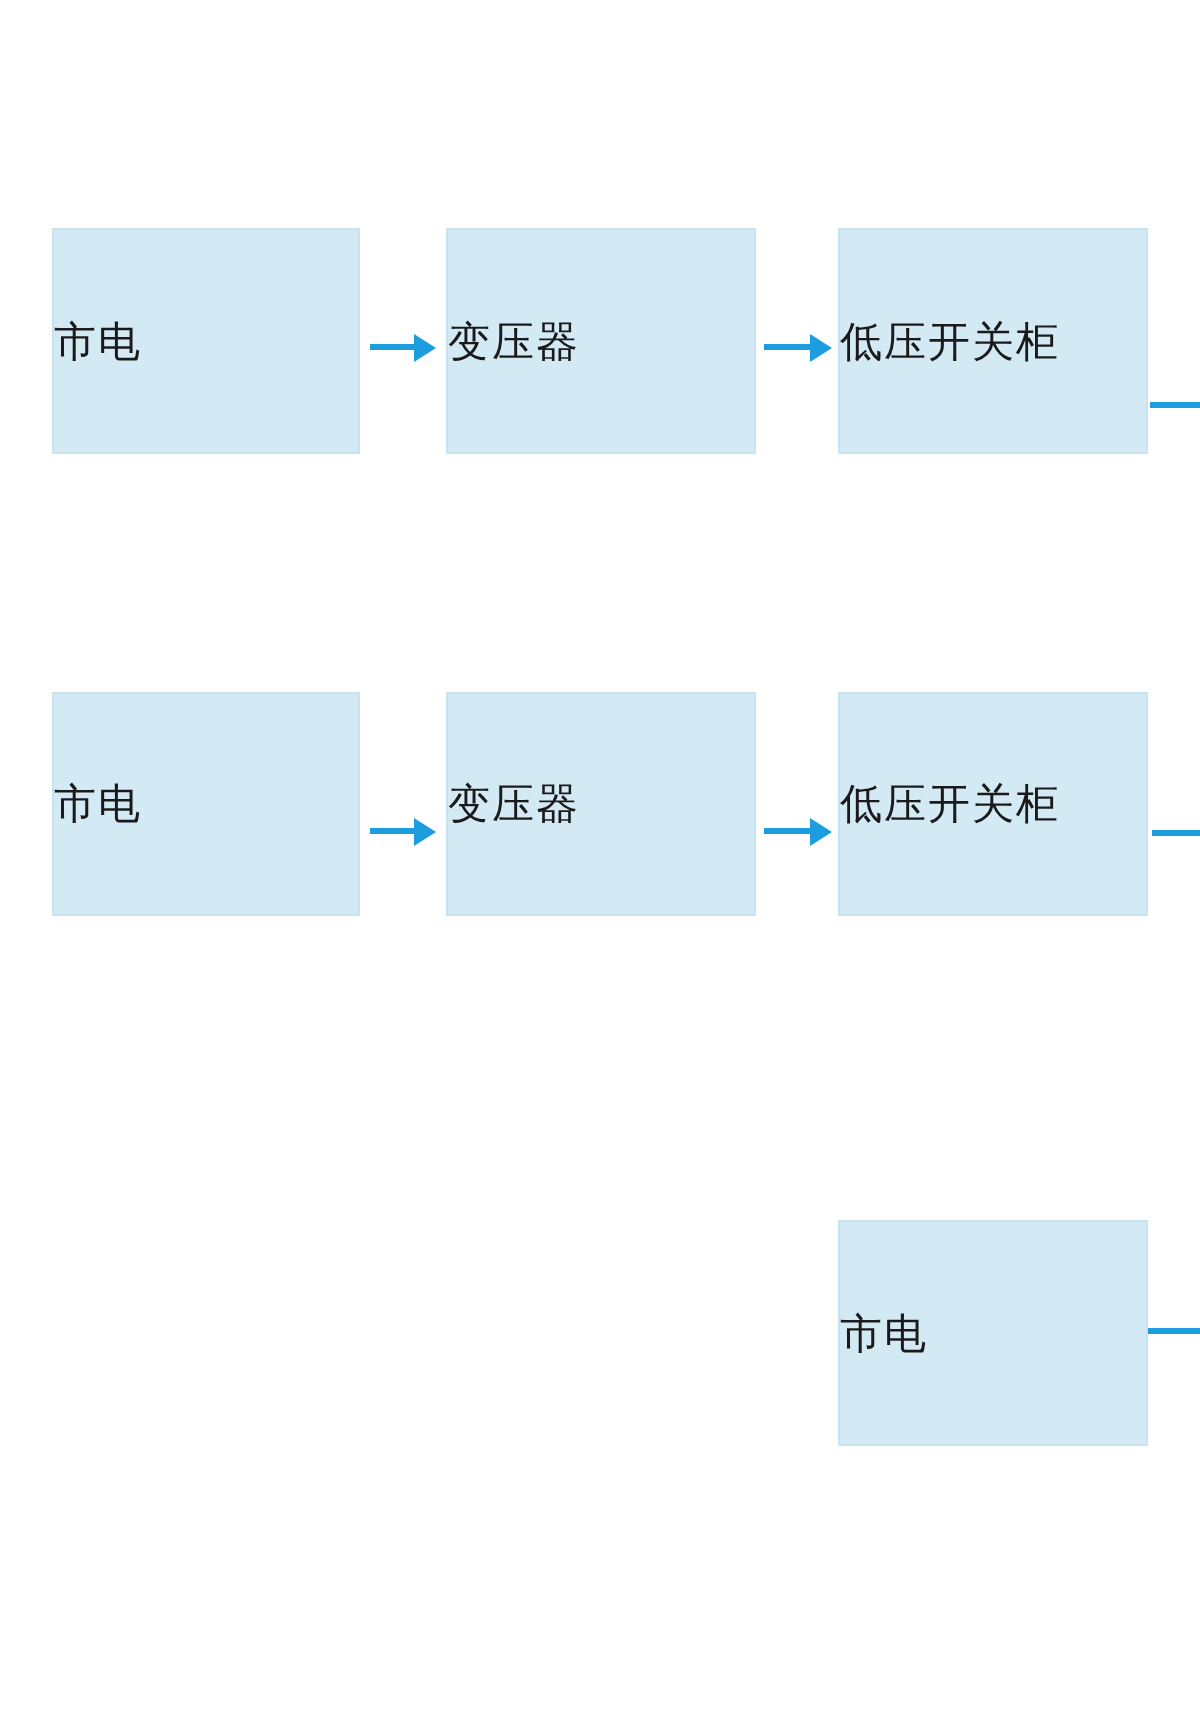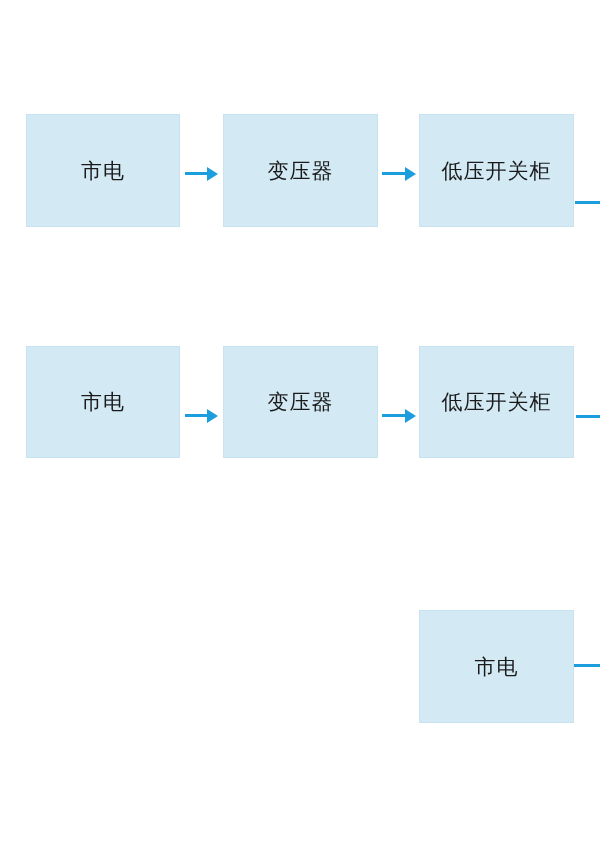--- a/index.html
+++ b/index.html
@@ -21,21 +21,21 @@
     height: 857px;
     background: var(--background);
     overflow: hidden;
   }
   .node {
     position: absolute;
     background: var(--box-fill);
     border: 1px solid var(--box-edge);
     display: flex;
     align-items: center;
-    justify-content: center;
+    justify-content: flex-start;
   }
   .node-label {
     color: var(--text);
     font-size: 21px;
     letter-spacing: 1px;
     white-space: nowrap;
   }
   .arrow {
     position: absolute;
     height: 3px;

